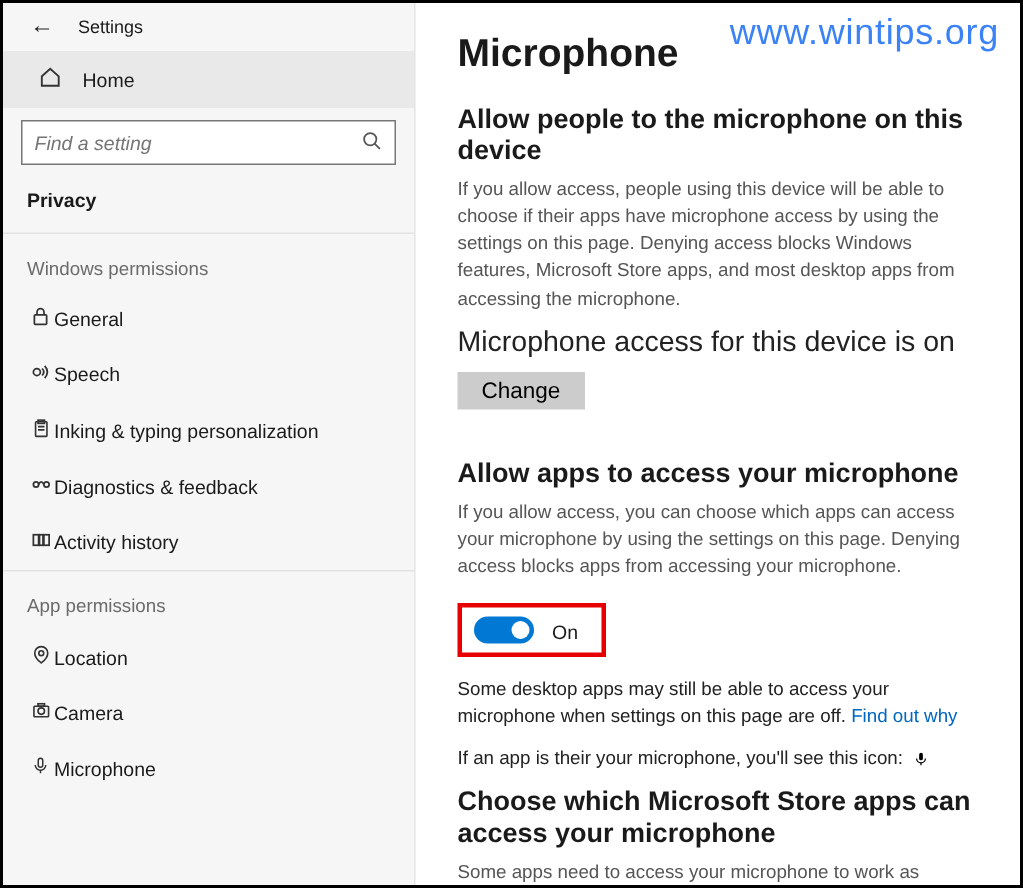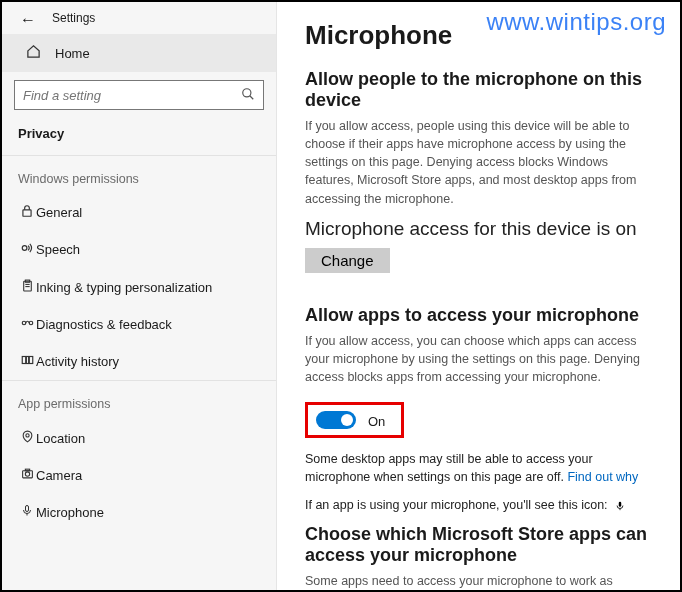--- a/index.html
+++ b/index.html
@@ -296,21 +296,21 @@
         <div class="knob"></div>
       </div>
       <span class="toggle-label">On</span>
     </div>
 
     <p class="body black">
       <span>Some desktop apps may still be able to access your microphone when settings on this page are off. </span><a class="link">Find out why</a>
     </p>
 
     <p class="body black">
-      <span>If an app is using your microphone, you'll see this icon:</span>
+      <span>If an app is their your microphone, you'll see this icon:</span>
       <span class="mic-inline">
         <svg width="10" height="14" viewBox="0 0 24 24" fill="#000">
             <rect x="9" y="2" width="6" height="12" rx="3"></rect>
             <path d="M5 11 a7 7 0 0 0 14 0" fill="none" stroke="#000" stroke-width="2"></path>
             <line x1="12" y1="18" x2="12" y2="22" stroke="#000" stroke-width="2"></line>
           </svg>
       </span>
     </p>
 
     <h2 class="section-title" style="margin-top:8px;">Choose which Microsoft Store apps can access your microphone</h2>

